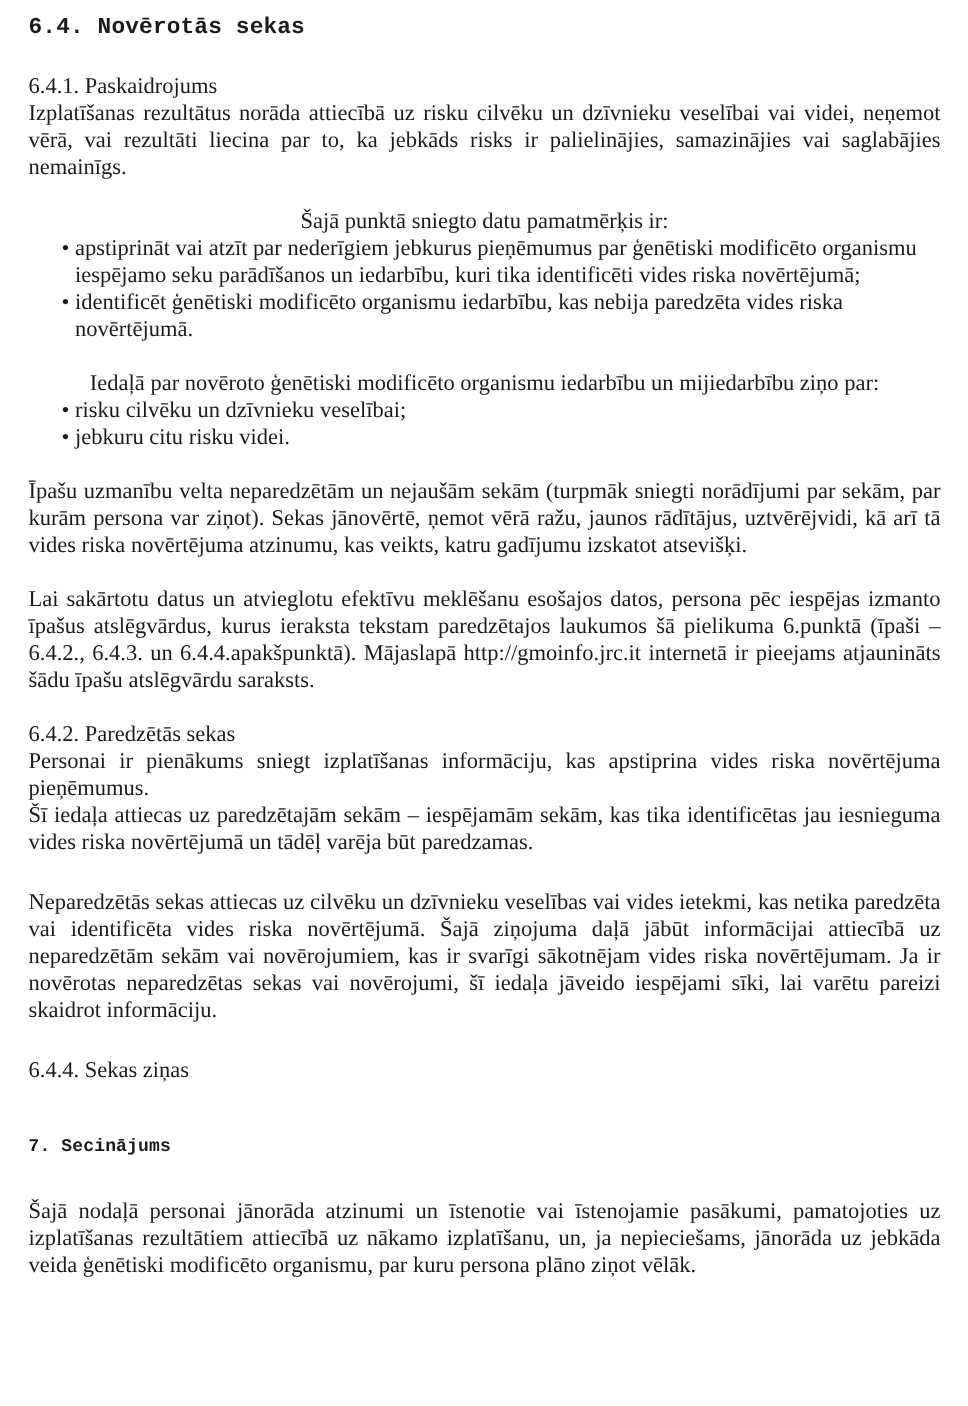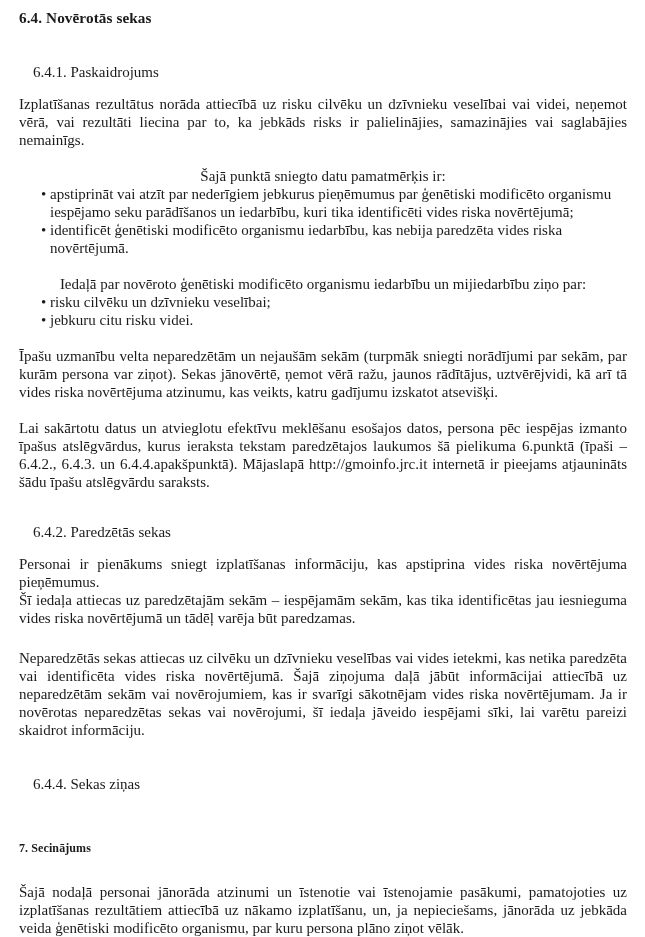--- a/index.html
+++ b/index.html
@@ -30,28 +30,29 @@
   }
 
   
   h1.section-head {
     font-size: 15.2px;
     font-weight: bold;
     line-height: 18px;
     margin: 0;
     padding: 0;
     letter-spacing: 0.1px;
+    font-family: Liberation Mono, monospace;
   }
   h1.section-head.major {
     font-size: 12px;
   }
   .sub-head {
     font-size: 15px;
     line-height: 18px;
-    margin: 14px;
+    margin: 0;
     padding: 0;
     text-align: left;
   }
 
   
   p.body {
     font-size: 15px;
     line-height: 18px;
     margin: 0;
     padding: 0;

